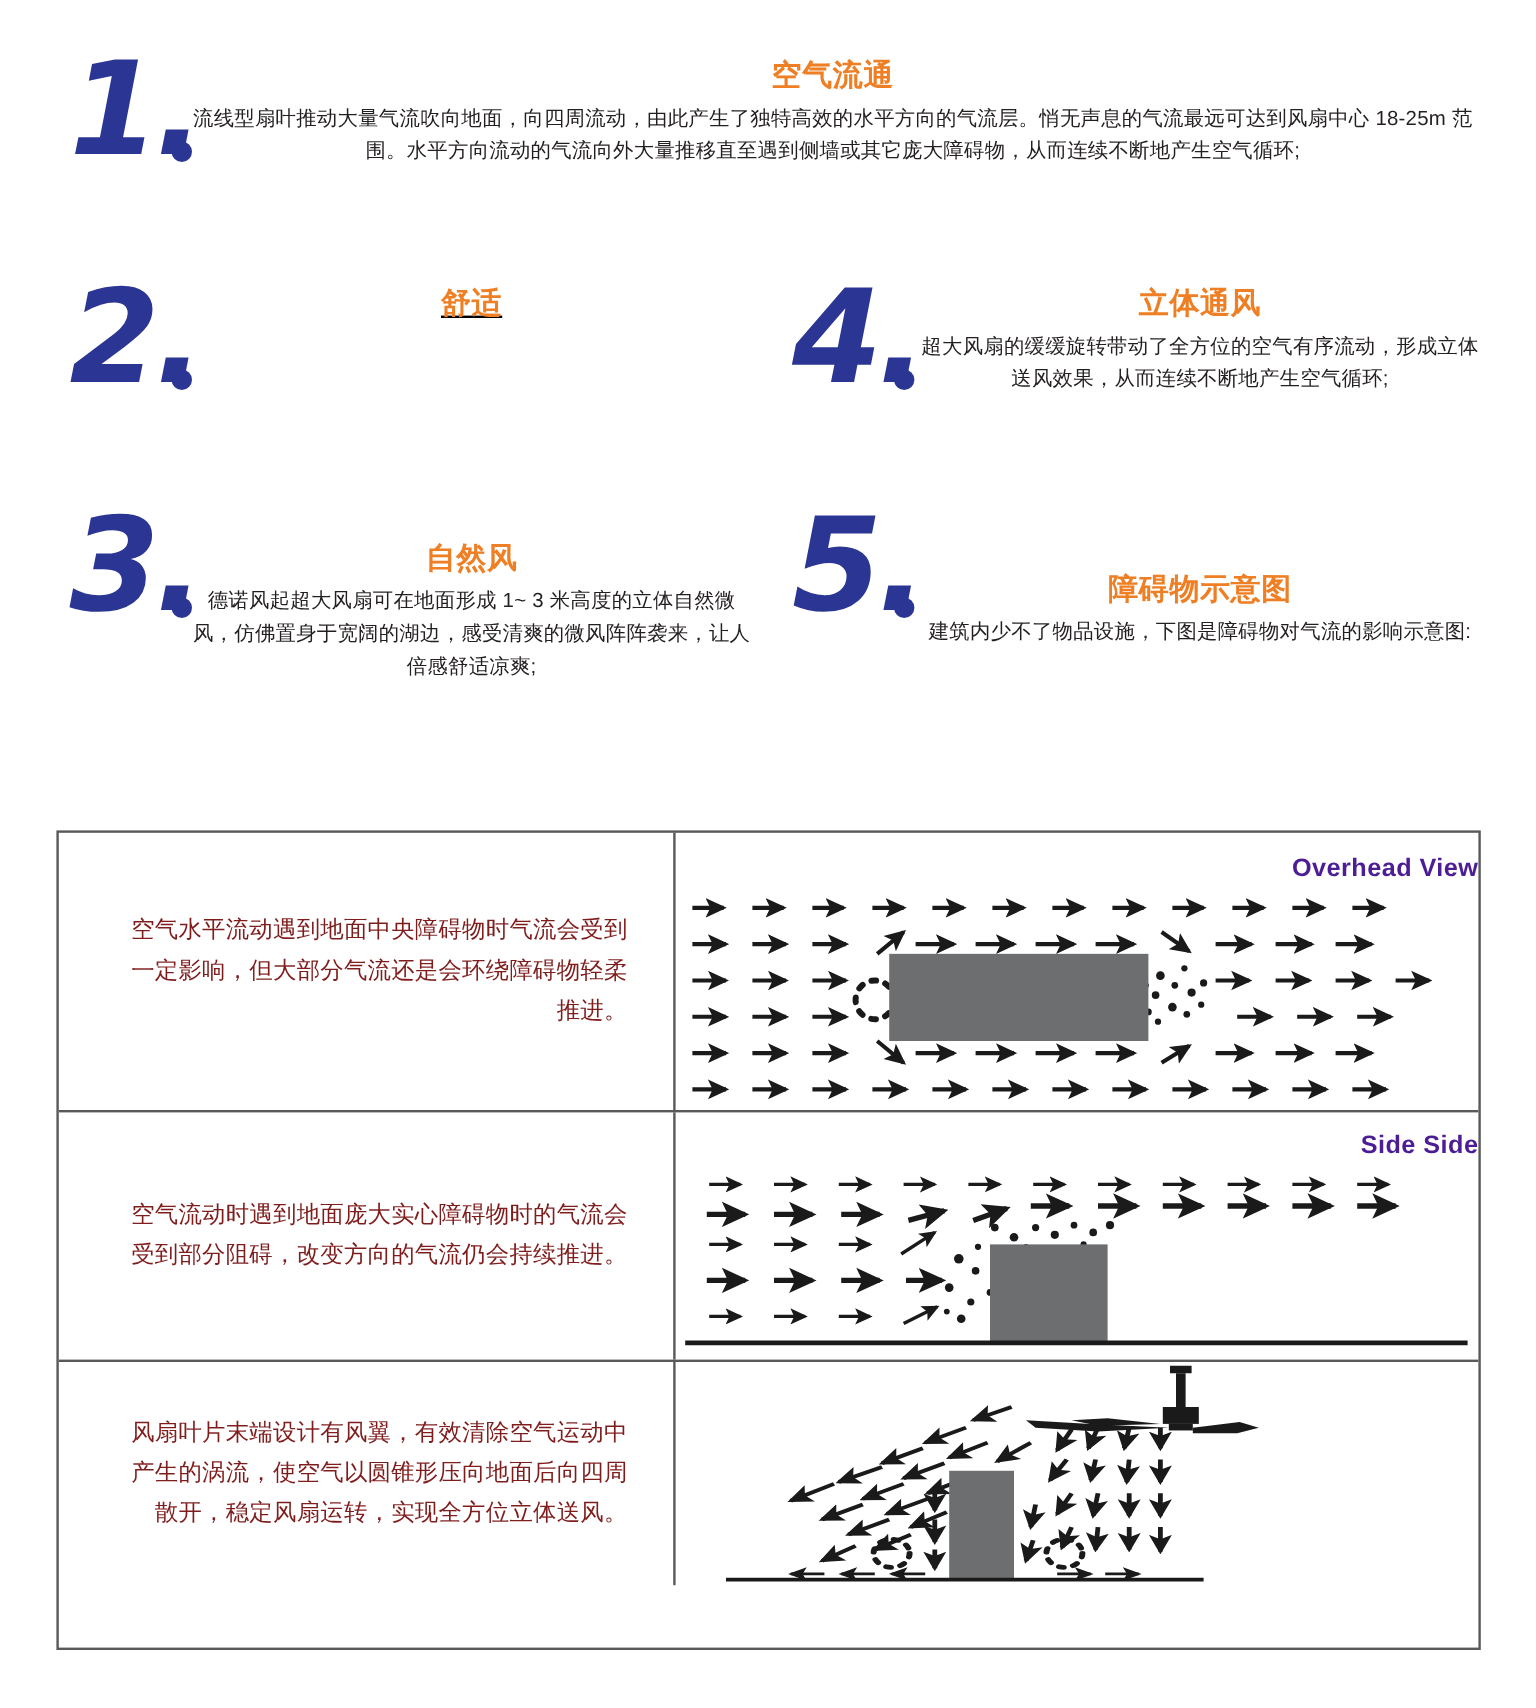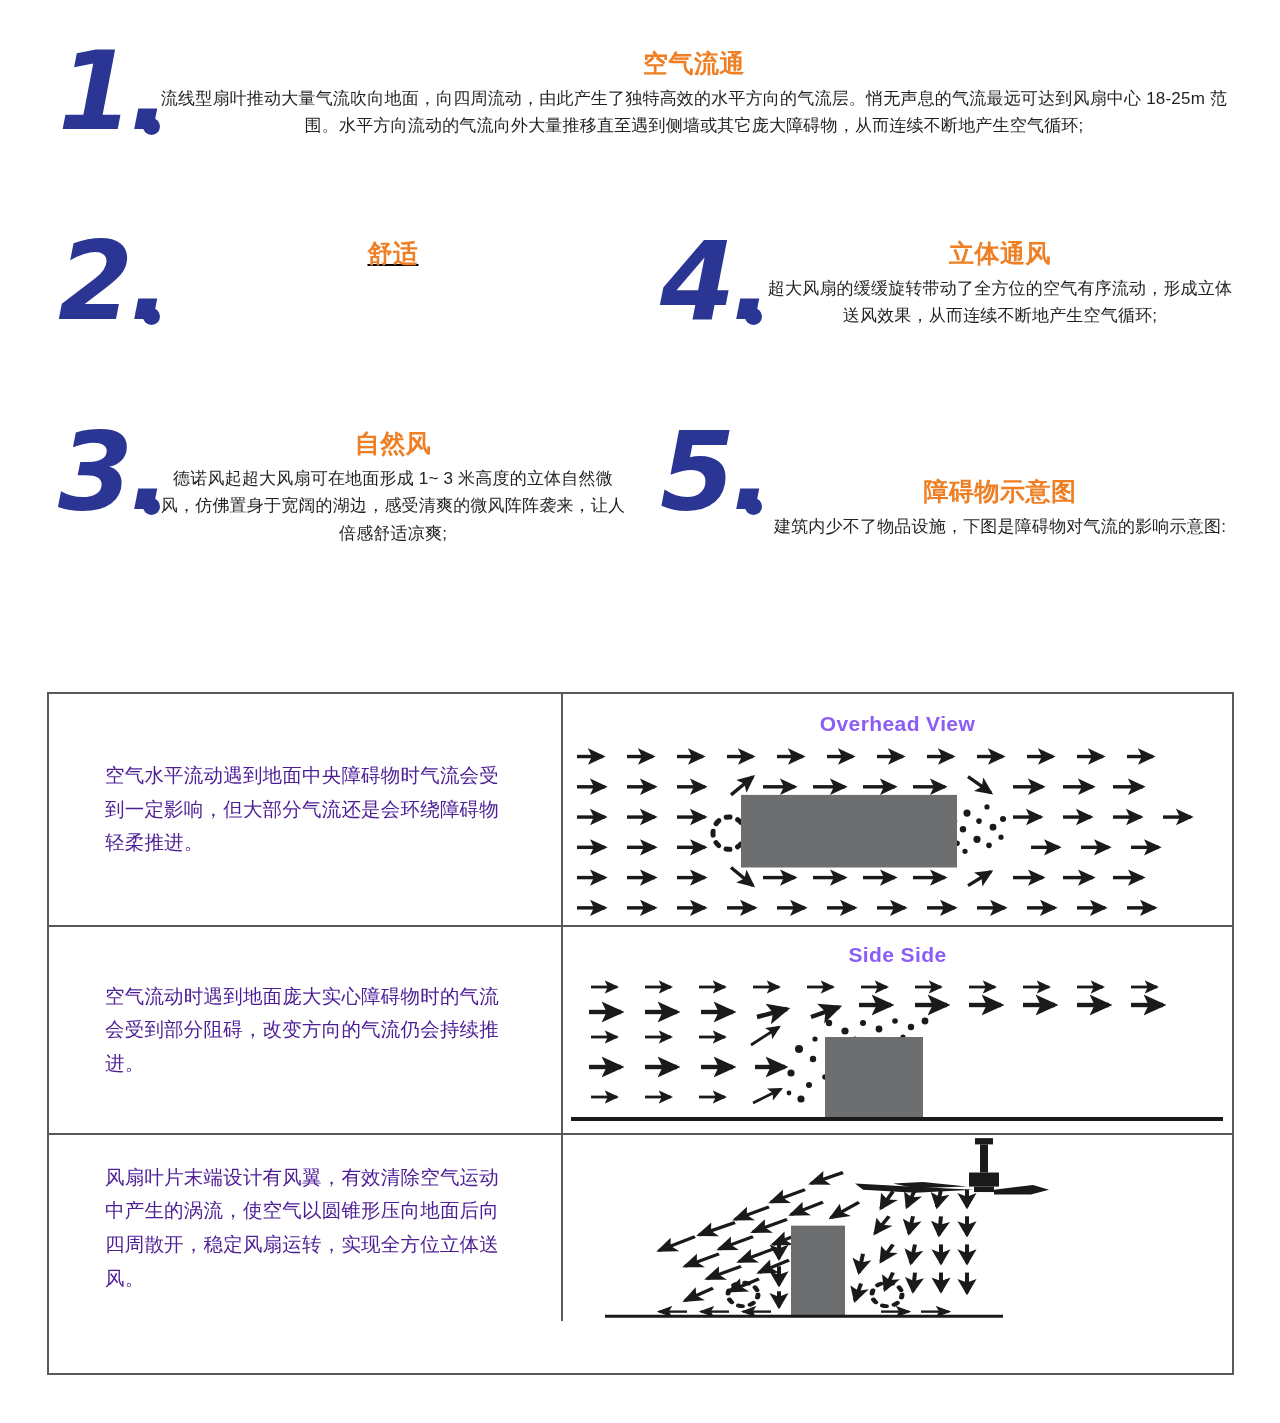--- a/index.html
+++ b/index.html
@@ -34,21 +34,21 @@
   .f-text{
     color:#231f20;font-size:17px;line-height:1.62;
     margin:0;letter-spacing:.2px;
   }
 
   #feature-1{left:58px;top:42px;width:1180px;}
   #feature-1 .f-body{width:1072px;}
   #feature-2{left:58px;top:232px;width:580px;}
   #feature-2 .f-body{width:470px;text-decoration:underline;}
   #feature-3{left:58px;top:422px;width:580px;}
-  #feature-3 .f-body{width:470px;}
+  #feature-3 .f-body{width:470px;margin-top:22px;}
   #feature-4{left:660px;top:232px;width:580px;}
   #feature-4 .f-body{width:480px;}
   #feature-5{left:660px;top:422px;width:580px;}
   #feature-5 .f-body{width:490px;margin-top:48px;}
 
   
   #diagram-table{
     position:absolute;left:47px;top:692px;
     width:1187px;height:683px;
     border:2px solid #58595b;
@@ -61,27 +61,27 @@
   #row-2{height:208px;}
   #row-3{height:188px;}
   .d-cell-text{
     width:514px;flex:0 0 514px;
     box-sizing:border-box;
     border-right:2px solid #58595b;
     display:flex;align-items:center;
     padding:0 34px 0 40px;
   }
   .d-cell-text p{
-    margin:16px;color:#4c1d95;font-size:19.5px;line-height:1.72;letter-spacing:.2px;
+    margin:4px;color:#7f1d1d;font-size:19.5px;line-height:1.72;letter-spacing:.2px;text-align:right;
   }
   .d-cell-fig{flex:1 1 auto;position:relative;box-sizing:border-box;}
   .d-cell-fig svg{display:block;width:100%;height:100%;}
   .fig-title{
-    position:absolute;left:0;right:0;text-align:center;
-    font-size:21px;font-weight:700;color:#8b5cf6;letter-spacing:.4px;
+    position:absolute;left:0;right:0;text-align:right;
+    font-size:21px;font-weight:700;color:#4c1d95;letter-spacing:.4px;
   }
   #fig-title-1{top:18px;}
   #fig-title-2{top:16px;}
 </style>
 </head>
 <body>
 
 <div class="feature" id="feature-1">
   <div class="num-wrap">
     <div class="num">1.</div>

